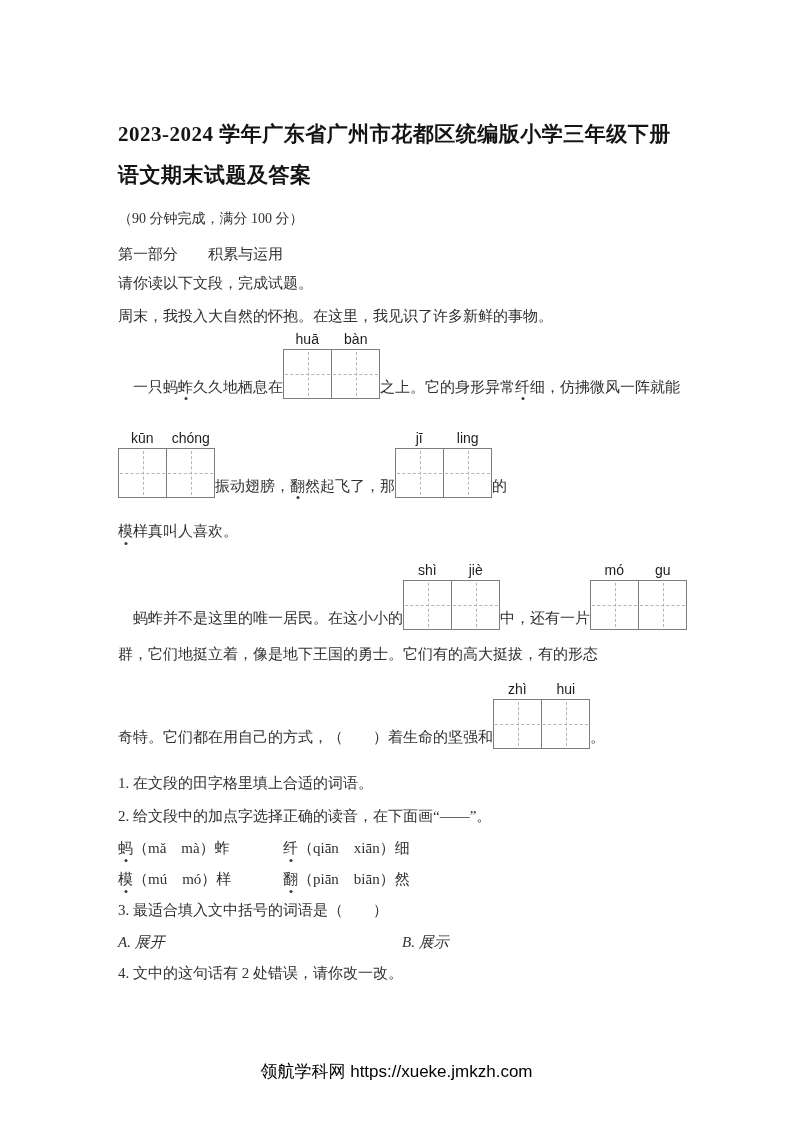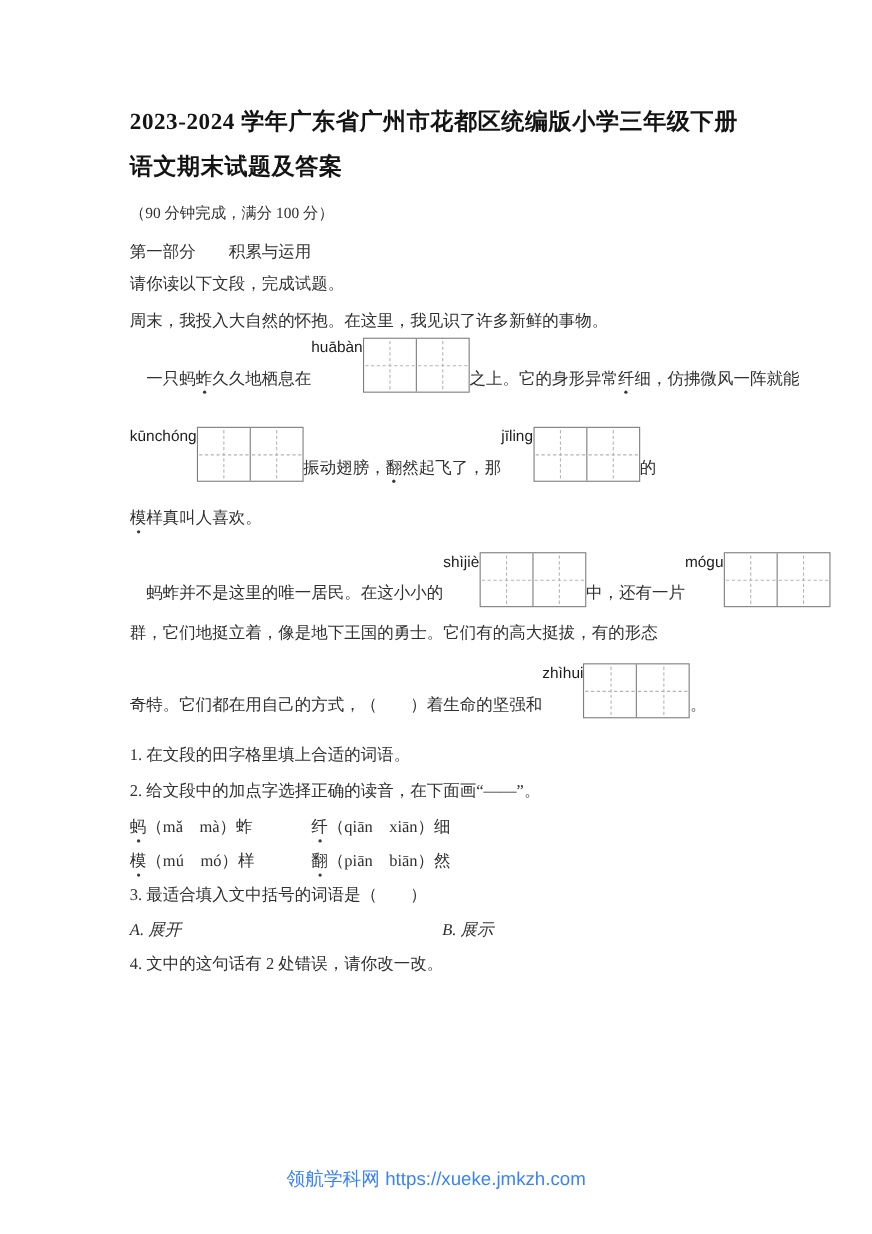--- a/index.html
+++ b/index.html
@@ -6,47 +6,47 @@
   .page{
     width:793px;height:1122px;position:relative;background:#ffffff;overflow:hidden;
     font-family:"Liberation Serif","DejaVu Serif",serif;color:#303030;
   }
   .content{position:absolute;left:118px;top:0;width:600px;}
   .title{font-size:21px;font-weight:700;color:#141414;line-height:28px;letter-spacing:0.5px;}
   .meta{font-size:14px;line-height:18px;}
   .line{font-size:15px;line-height:18px;white-space:nowrap;}
   .mt6{margin-top:6px}.mt9{margin-top:25px}.mt13{margin-top:13px}.mt14{margin-top:14px}
   .mt15{margin-top:15px}.mt16{margin-top:11px}.mt17{margin-top:17px}.mt21{margin-top:21px}
-  .mt22{margin-top:22px}.mt24{margin-top:24px}.mt31{margin-top:31px}.mt96{margin-top:96px}
+  .mt22{margin-top:22px}.mt24{margin-top:24px}.mt31{margin-top:31px}.mt96{margin-top:120px}
 
   .boxrow{display:flex;align-items:flex-end;white-space:nowrap;font-size:15px;line-height:18px;}
   .boxrow .tx{padding-bottom:3px;}
   .ind{padding-left:15px;}
 
-  .bg{display:inline-flex;flex-direction:row;align-items:stretch;}
+  .bg{display:inline-flex;flex-direction:column;align-items:stretch;}
   .py{display:flex;font-family:"Liberation Sans","DejaVu Sans",sans-serif;font-size:14px;line-height:17px;color:#1c1c1c;margin-bottom:1px;}
   .py span{flex:1;text-align:center;}
   .tzbox{display:flex;border:1px solid #7d7d7d;background:#fff;}
   .cell{width:47px;height:48px;position:relative;}
   .cell + .cell{border-left:1px solid #7d7d7d;}
   .cell::before{content:'';position:absolute;left:50%;top:2px;bottom:2px;border-left:1px dashed #b5b5b5;}
   .cell::after{content:'';position:absolute;top:50%;left:1px;right:1px;border-top:1px dashed #b5b5b5;}
 
   .dt{position:relative;display:inline-block;}
   .dt::after{content:'';position:absolute;left:50%;transform:translateX(-50%);bottom:-5px;width:3px;height:3px;border-radius:50%;background:#3a3a3a;}
   .boxrow .dt::after{bottom:-1px;}
 
   .q2row{display:flex;}
   .q2c1{width:165px;}
   .optrow{display:flex;font-style:italic;}
   .optA{width:284px;}
 
   .footer{
     position:absolute;left:0;right:0;top:1060px;text-align:center;
-    font-family:"Liberation Sans","DejaVu Sans",sans-serif;font-size:17px;color:#3b82f6;
+    font-family:"Liberation Sans","DejaVu Sans",sans-serif;font-size:17px;color:#000000;
   }
 </style>
 </head>
 <body>
 
 <div class="page">
   <div class="content">
 
     <div class="title mt96">2023-2024 学年广东省广州市花都区统编版小学三年级下册</div>
     <div class="title mt13">语文期末试题及答案</div>

